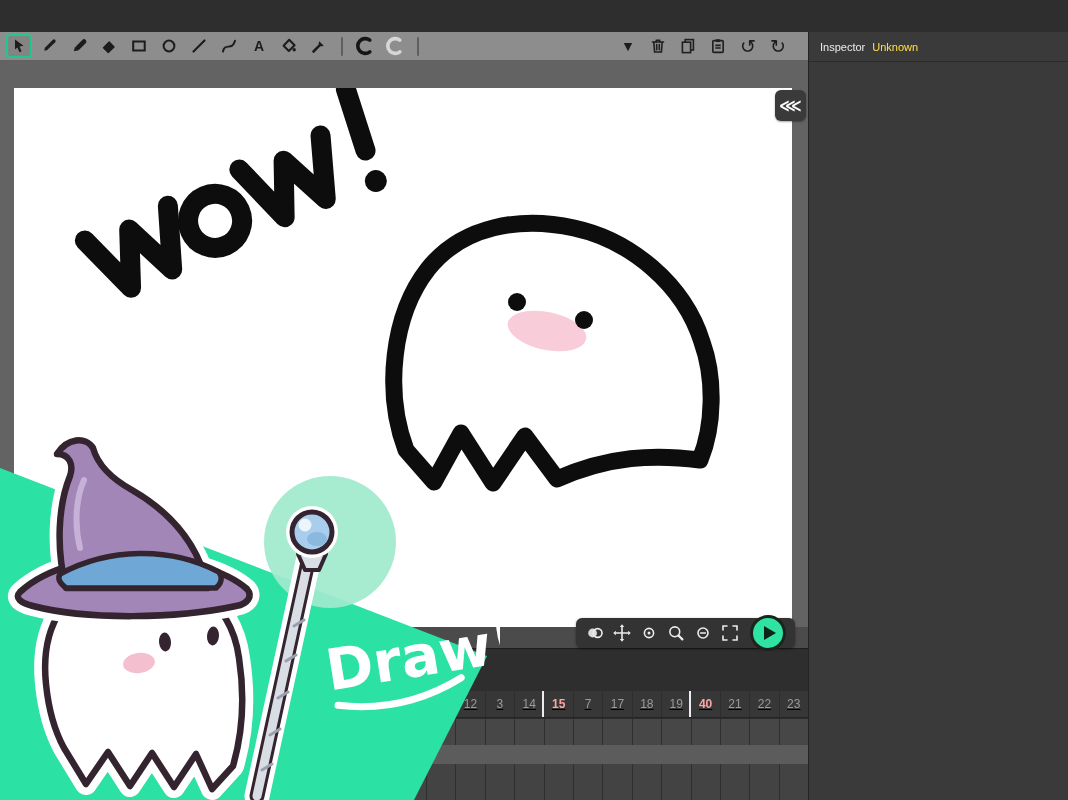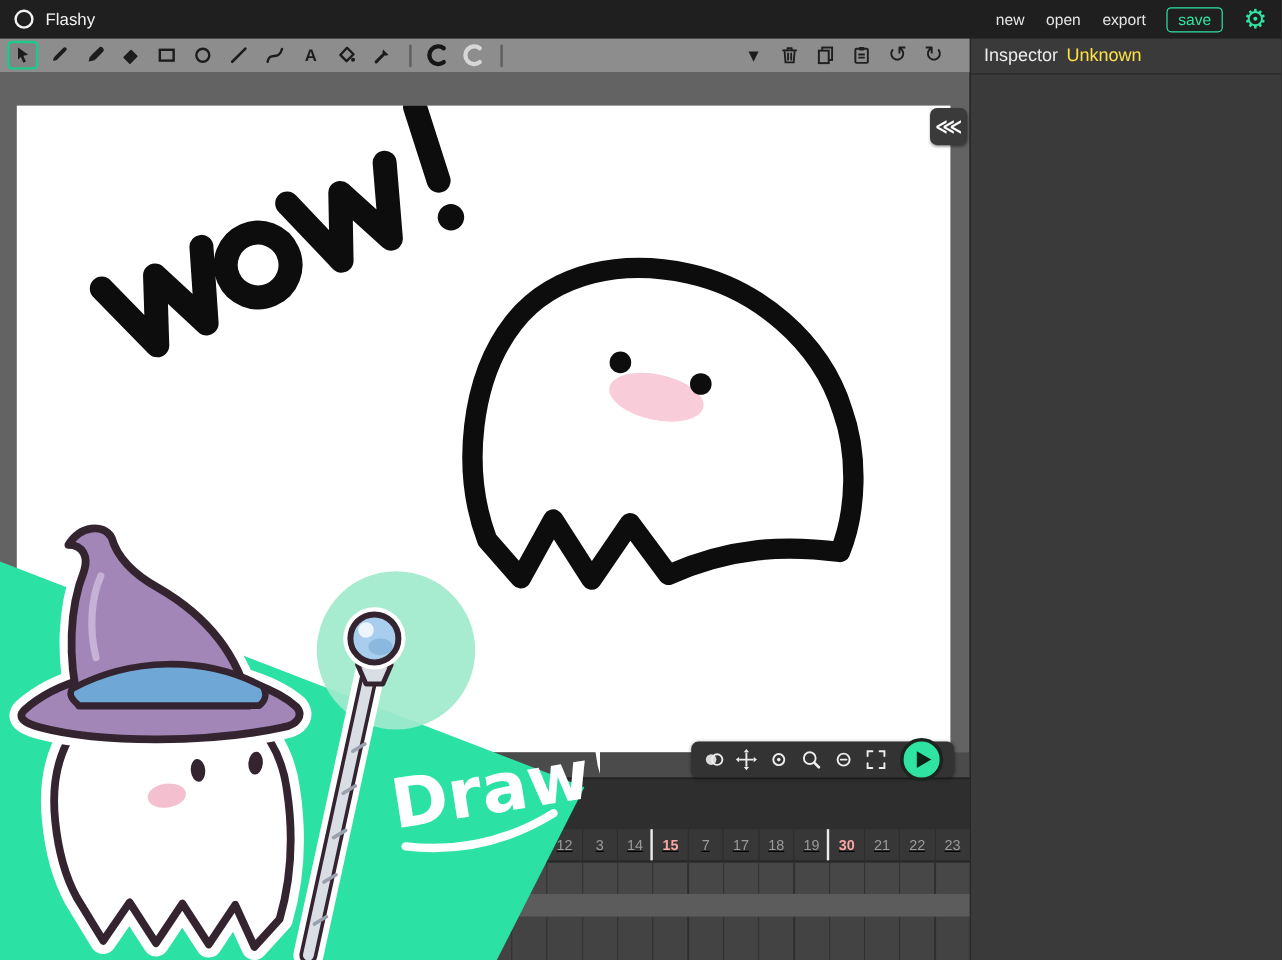--- a/index.html
+++ b/index.html
@@ -31,21 +31,21 @@
   .canvas-area{position:absolute;left:0;top:60px;width:808px;height:588px;background:#636363;}
   .canvas{position:absolute;left:14px;top:28px;width:778px;height:539px;background:#fff;}
   .canvas-bottom-strip{position:absolute;left:0;top:567px;width:808px;height:21px;background:#4b4b4b;}
   .collapse-btn{position:absolute;left:775px;top:30px;width:31px;height:31px;background:#3a3a3a;border:none;border-radius:6px;color:#fff;font-size:16px;font-weight:bold;display:flex;align-items:center;justify-content:center;box-shadow:0 1px 2px rgba(0,0,0,.35);cursor:pointer;font-family:"DejaVu Sans",sans-serif;}
   .viewbar{position:absolute;right:13px;top:558px;height:30px;background:#333;border-radius:6px;display:flex;align-items:center;gap:7px;padding:0 9px;box-shadow:0 1px 3px rgba(0,0,0,.4);z-index:5;}
   .vbtn{background:none;border:none;padding:0;width:20px;height:20px;display:flex;align-items:center;justify-content:center;cursor:pointer;}
   .play-btn{width:36px;height:36px;border-radius:50%;background:#2fe3a2;border:3px solid #1c2420;margin:-3px 0 -3px 3px;display:flex;align-items:center;justify-content:center;padding:0;cursor:pointer;flex:0 0 auto;}
 
   
   .inspector{position:absolute;left:808px;top:32px;width:260px;height:768px;background:#3a3a3a;border-left:1px solid #242424;}
-  .insp-header{height:30px;display:flex;align-items:center;gap:7px;padding:0 11px;border-bottom:1px solid #2a2a2a;font-size:15px;}
+  .insp-header{height:30px;display:flex;align-items:center;gap:7px;padding:0 11px;border-bottom:1px solid #2a2a2a;font-size:11px;}
   .insp-title{color:#ececec;}
   .insp-sel{color:#fde047;}
 
   
   .timeline{position:absolute;left:0;top:648px;width:808px;height:152px;background:#2e2e2e;border-top:1px solid #1d1d1d;}
   .tl-numbers{position:absolute;left:0;top:42px;width:808px;height:27px;background:#373737;border-bottom:1px solid #242424;}
   .frame-numbers{position:absolute;left:132px;top:0;height:26px;display:flex;text-decoration:underline;}
   .fcell{flex:0 0 29.4px;width:29.4px;display:flex;align-items:center;justify-content:center;font-size:12px;color:#9b9b9b;border-left:1px solid #2d2d2d;position:relative;cursor:pointer;}
   .fcell:first-child{border-left:none;}
   .fcell.em{color:#fca5a5;font-weight:bold;}
@@ -57,30 +57,20 @@
   .tl-scroll{position:absolute;left:0;top:26px;width:808px;height:19px;background:#5c5c5c;cursor:pointer;}
 
   
   .sticker{position:absolute;left:0;top:430px;width:500px;height:370px;z-index:40;pointer-events:none;}
 </style>
 </head>
 <body>
 
 <div id="stage">
 
-  <header class="topbar">
-    <div class="logo"></div>
-    <span class="apptitle">Flashy</span>
-    <div class="tb-spacer"></div>
-    <button class="tb-link">new</button>
-    <button class="tb-link">open</button>
-    <button class="tb-link">export</button>
-    <button class="save-btn">save</button>
-    <button class="gear">⚙</button>
-  </header>
 
   <div class="toolbar">
     <button class="tool selected">
       <svg width="18" height="18" viewBox="0 0 18 18">
           <path d="M5 2.5 L13.5 8.7 L9.4 9.5 L11.6 14.3 L9.5 15.2 L7.4 10.4 L5 12.6 Z" fill="#1c1c1c"></path>
         </svg>
     </button>
     <button class="tool">
       <svg width="18" height="18" viewBox="0 0 18 18">
           <path d="M14 4 L6.6 11.4" stroke="#1c1c1c" stroke-width="3.2" stroke-linecap="round" fill="none"></path>
@@ -270,21 +260,21 @@
           <div class="fcell em">10</div>
           <div class="fcell">11</div>
           <div class="fcell">12</div>
           <div class="fcell">3</div>
           <div class="fcell">14</div>
           <div class="fcell em">15</div>
           <div class="fcell">7</div>
           <div class="fcell">17</div>
           <div class="fcell">18</div>
           <div class="fcell">19</div>
-          <div class="fcell em">30</div>
+          <div class="fcell em">40</div>
           <div class="fcell">21</div>
           <div class="fcell">22</div>
           <div class="fcell">23</div>
         </div>
     </div>
     <div class="tl-tracks">
       <div class="trow r1"></div>
       <div class="tl-scroll"></div>
       <div class="trow r2"></div>
     </div>

